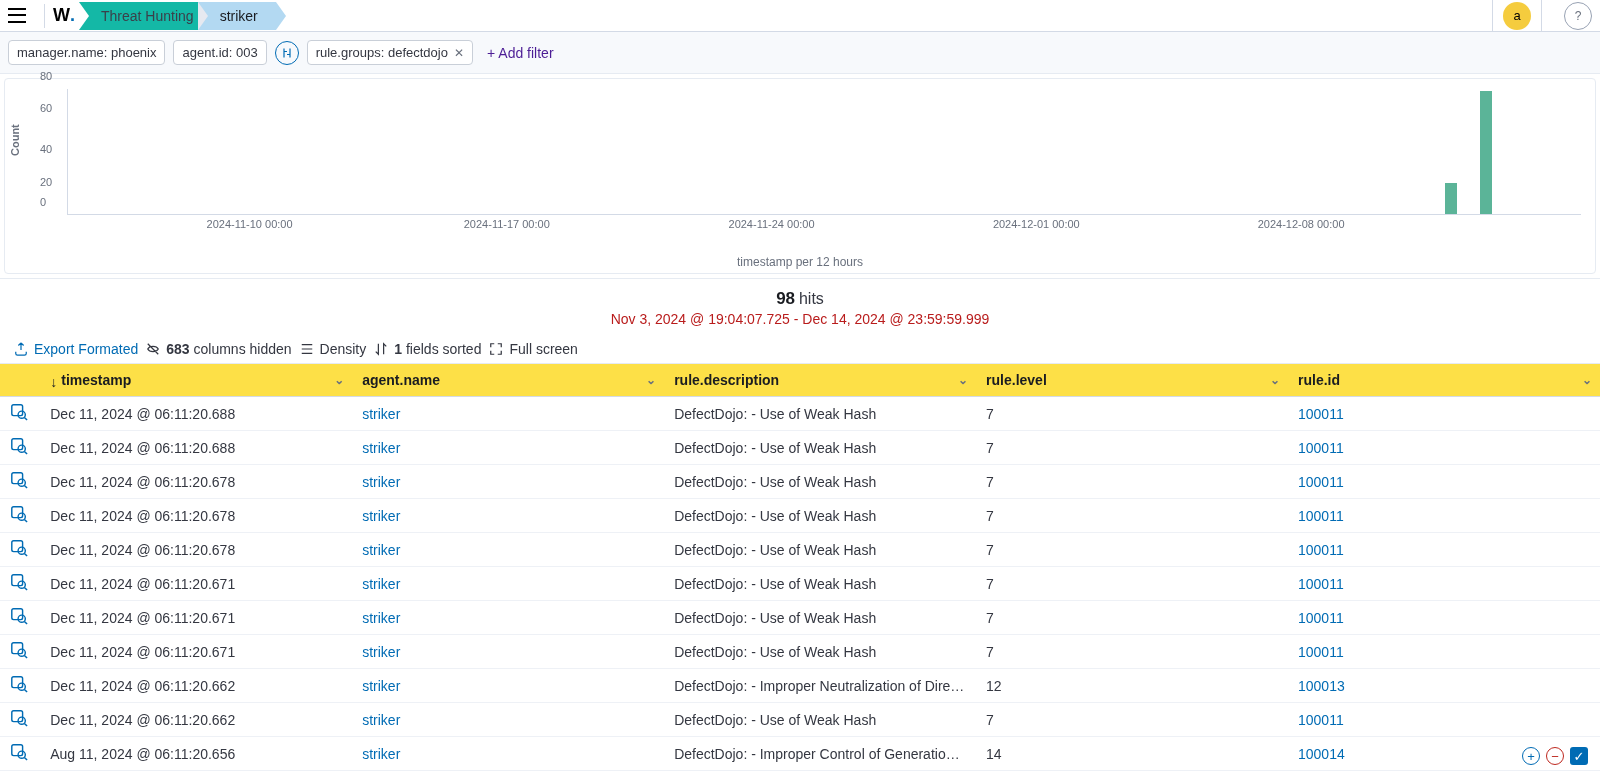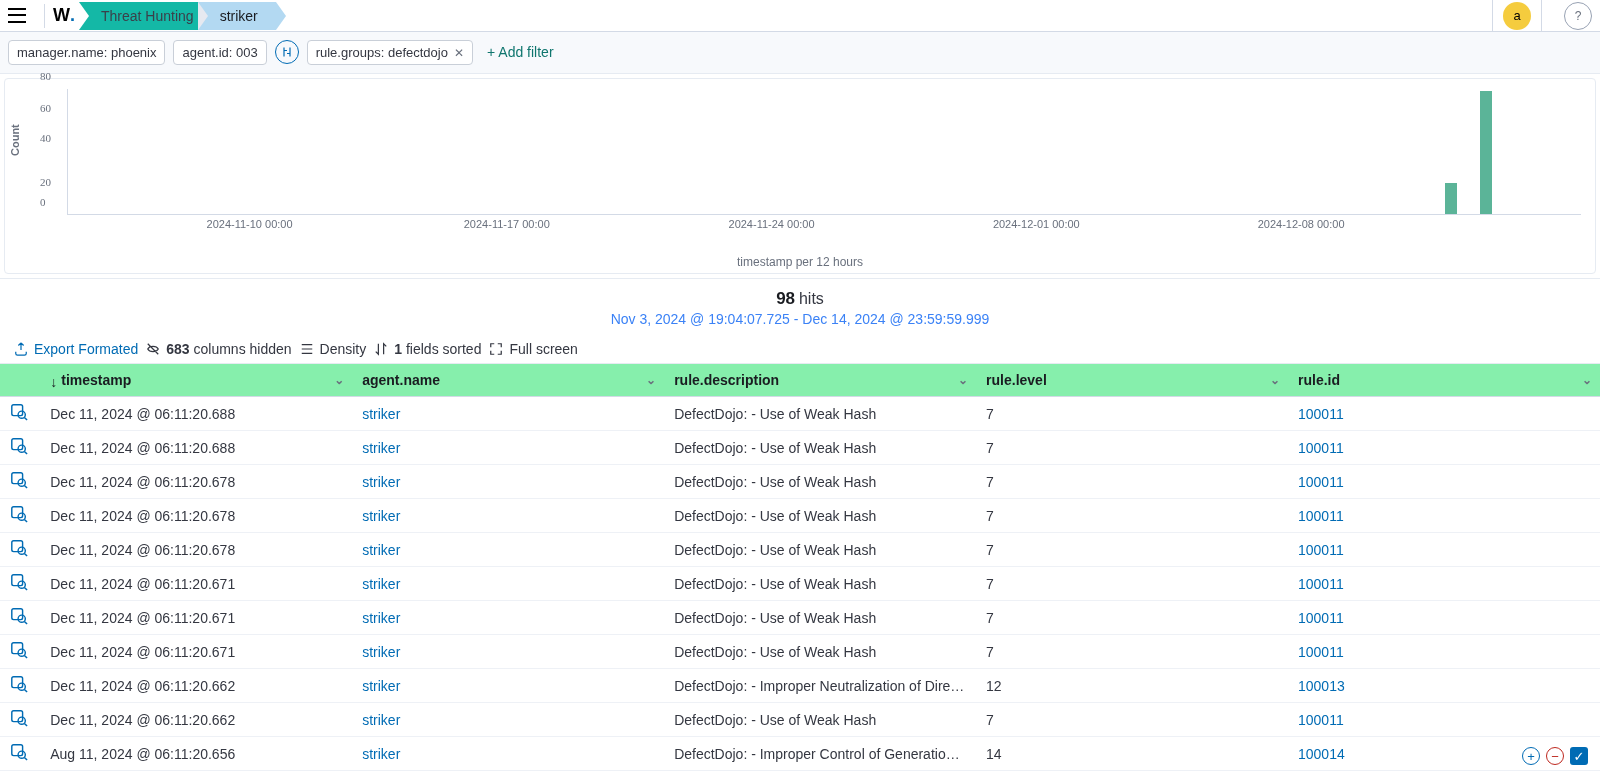--- a/index.html
+++ b/index.html
@@ -15,48 +15,48 @@
 .breadcrumb-tab.active { background: #b3d9f2; color:#1a1c21; margin-left:-14px; }
 .breadcrumb-tab::before { content:""; position:absolute; left:0; top:0; border-top:14px solid transparent; border-bottom:14px solid transparent; border-left:10px solid #fff; }
 .breadcrumb-tab.active::before { border-left-color:#e6e9f0; left:0; }
 .breadcrumb-tab.th::before{ border-left-color:#fff;}
 .breadcrumb-tab::after { content:""; position:absolute; right:-10px; top:0; border-top:14px solid transparent; border-bottom:14px solid transparent; border-left:10px solid #e6e9f0; }
 .breadcrumb-tab.active::after { border-left-color:#b3d9f2; }
 .header-right { margin-left: auto; display: flex; align-items: center; }
 .avatar { width: 28px; height: 28px; border-radius: 50%; background: #f5cc3e; color: #000; display: flex; align-items: center; justify-content: center; font-weight: 500; font-size: 13px; }
 .help-icon { width: 28px; height: 28px; border:1px solid #98a2b3; border-radius:50%; display:flex; align-items:center; justify-content:center; color:#69707d; font-size:12px; margin-left:12px; cursor:pointer; }
 .vline { width:1px; height:32px; background:#d3dae6; margin:0 10px;}
-.filter-bar { display: flex; align-items: flex-start; padding: 8px; gap: 8px; background:#f7f9fc; border-bottom:1px solid #e6ebf2;}
+.filter-bar { display: flex; align-items: flex-end; padding: 8px; gap: 8px; background:#f7f9fc; border-bottom:1px solid #e6ebf2;}
 .filter-pill { border: 1px solid #c9cfd8; background: #fff; border-radius: 4px; padding: 4px 8px; font-size: 13px; color: #343741; display: flex; align-items: center; gap: 6px; cursor: pointer; }
 .filter-pill .close { color: #69707d; font-size: 12px; cursor: pointer; }
 .pill-icon { width:24px; height:24px; border:1px solid #006bb4; border-radius:50%; display:flex; align-items:center; justify-content:center; color:#006bb4; cursor:pointer;}
-.add-filter { color: #0f766e; font-size: 14px; cursor: pointer; padding:4px 6px; }
+.add-filter { color: #4c1d95; font-size: 14px; cursor: pointer; padding:4px 6px; }
 
 .chart-panel { border: 1px solid #e6ebf2; border-radius: 4px; margin: 4px; padding: 10px 14px 6px 14px; position: relative; height: 196px; }
 .chart-y-label { position: absolute; left: 4px; top: 50%; transform: rotate(-90deg) translateX(20px); transform-origin: left top; font-size: 11px; color: #69707d; font-weight:600;}
 .chart-area { position: relative; margin-left: 48px; height: 144px; }
-.y-tick { position: absolute; left: -28px; font-size: 11px; color: #69707d; transform: translateY(-50%); font-family: Liberation Serif, serif; }
+.y-tick { position: absolute; left: -28px; font-size: 11px; color: #69707d; transform: translateY(-50%); }
 .plot { position: absolute; left: 0; right: 0; top: 0; bottom: 18px; border-left: 1px solid #d3dae6; border-bottom: 1px solid #d3dae6; }
 .x-tick { position: absolute; bottom: -16px; font-size: 11px; color: #69707d; transform: translateX(-50%); white-space:nowrap;margin-top:15px;}
 .x-label { text-align: center; font-size: 12px; color: #69707d; margin-top: 22px; font-weight:400;}
 .bar { position: absolute; bottom: 0; width: 12px; background: #5bb498; }
 
 .hits-summary { text-align: center; padding: 10px 0 2px; border-top:1px solid #e6ebf2;}
 .hits-summary .count { font-weight: 700; font-size: 17px; }
 .hits-summary .hits-label { font-size: 16px; color: #343741; }
-.date-range { text-align: center; color: #3b82f6; font-size: 14px; padding-bottom: 8px; }
+.date-range { text-align: center; color: #b91c1c; font-size: 14px; padding-bottom: 8px; }
 
 .toolbar { display: flex; align-items: center; gap: 8px; padding: 6px 14px; font-size: 14px; color: #343741; border-bottom: 1px solid #e6ebf2; }
 .toolbar .link { color: #006bb4; cursor: pointer; display:flex; align-items:center; gap:6px;}
 .toolbar .item { display: flex; align-items: center; gap: 6px; cursor: pointer; }
 .toolbar b { font-weight: 700; }
 .small-icon { width:14px; height:14px; display:inline-block; }
 
 table { width: 100%; border-collapse: collapse; table-layout: fixed; }
-thead th { text-align: left; font-weight: 600; font-size: 14px; padding: 8px 10px; background: #86efac; border-bottom: 1px solid #d3dae6; position: relative; color:#1a1c21; }
+thead th { text-align: left; font-weight: 600; font-size: 14px; padding: 8px 10px; background: #fde047; border-bottom: 1px solid #d3dae6; position: relative; color:#1a1c21; }
 thead th .sort-arrow { margin-right: 4px; display:inline-block; transform: translateY(2px);}
 thead th .chev { position: absolute; right: 8px; top: 50%; transform: translateY(-50%); color: #69707d; cursor:pointer; font-size:12px;}
 tbody td { padding: 6px 10px; border-bottom: 1px solid #eef1f6; font-size: 14px; color: #343741; white-space: nowrap; overflow: hidden; text-overflow: ellipsis; }
 tbody td.link { color: #006bb4; font-weight: 500; cursor: pointer; }
 col.c0 { width: 40px; }
 col.c1 { width: 310px; }
 col.c2 { width: 310px; }
 col.c3 { width: 310px; }
 col.c4 { width: 310px; }
 col.c5 { width: 310px; }
@@ -108,21 +108,21 @@
   </div>
   <span class="add-filter">+ Add filter</span>
 </div>
 
 <div class="chart-panel">
   <div class="chart-y-label">Count</div>
   <div class="chart-area">
     <div class="plot" id="plot">
         <div class="y-tick" style="bottom: 0px;">0</div>
         <div class="y-tick" style="bottom: 20px;">20</div>
-        <div class="y-tick" style="bottom: 64px;">40</div>
+        <div class="y-tick" style="bottom: 53px;">40</div>
         <div class="y-tick" style="bottom: 94.5px;">60</div>
         <div class="y-tick" style="bottom: 126px;">80</div>
         <div class="x-tick" style="left: 12%;">2024-11-10 00:00</div>
         <div class="x-tick" style="left: 29%;">2024-11-17 00:00</div>
         <div class="x-tick" style="left: 46.5%;">2024-11-24 00:00</div>
         <div class="x-tick" style="left: 64%;">2024-12-01 00:00</div>
         <div class="x-tick" style="left: 81.5%;">2024-12-08 00:00</div>
         <div class="bar" style="left: 91%; height: 31.5px;"></div>
         <div class="bar" style="left: 93.3%; height: 122.85px;"></div>
       </div>

